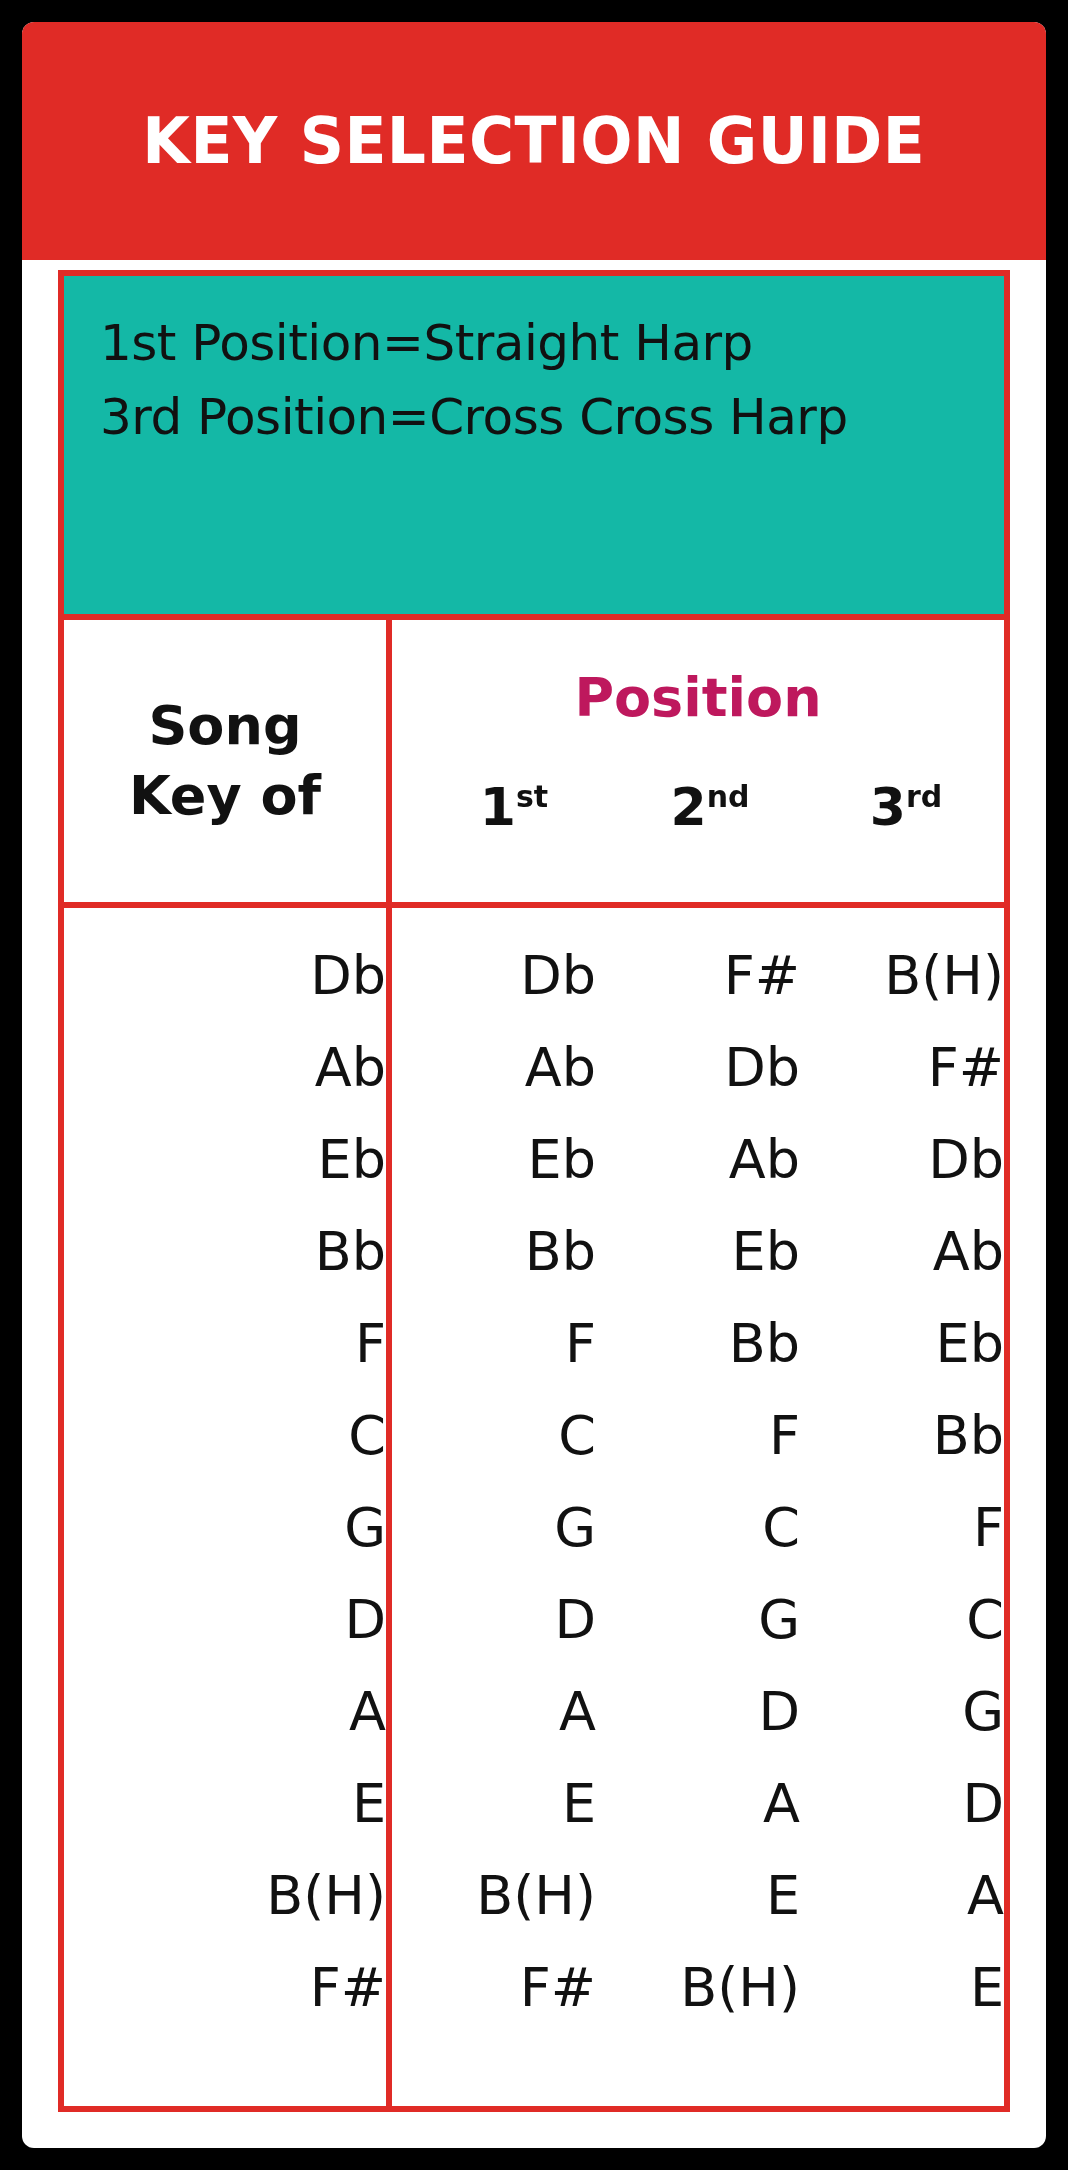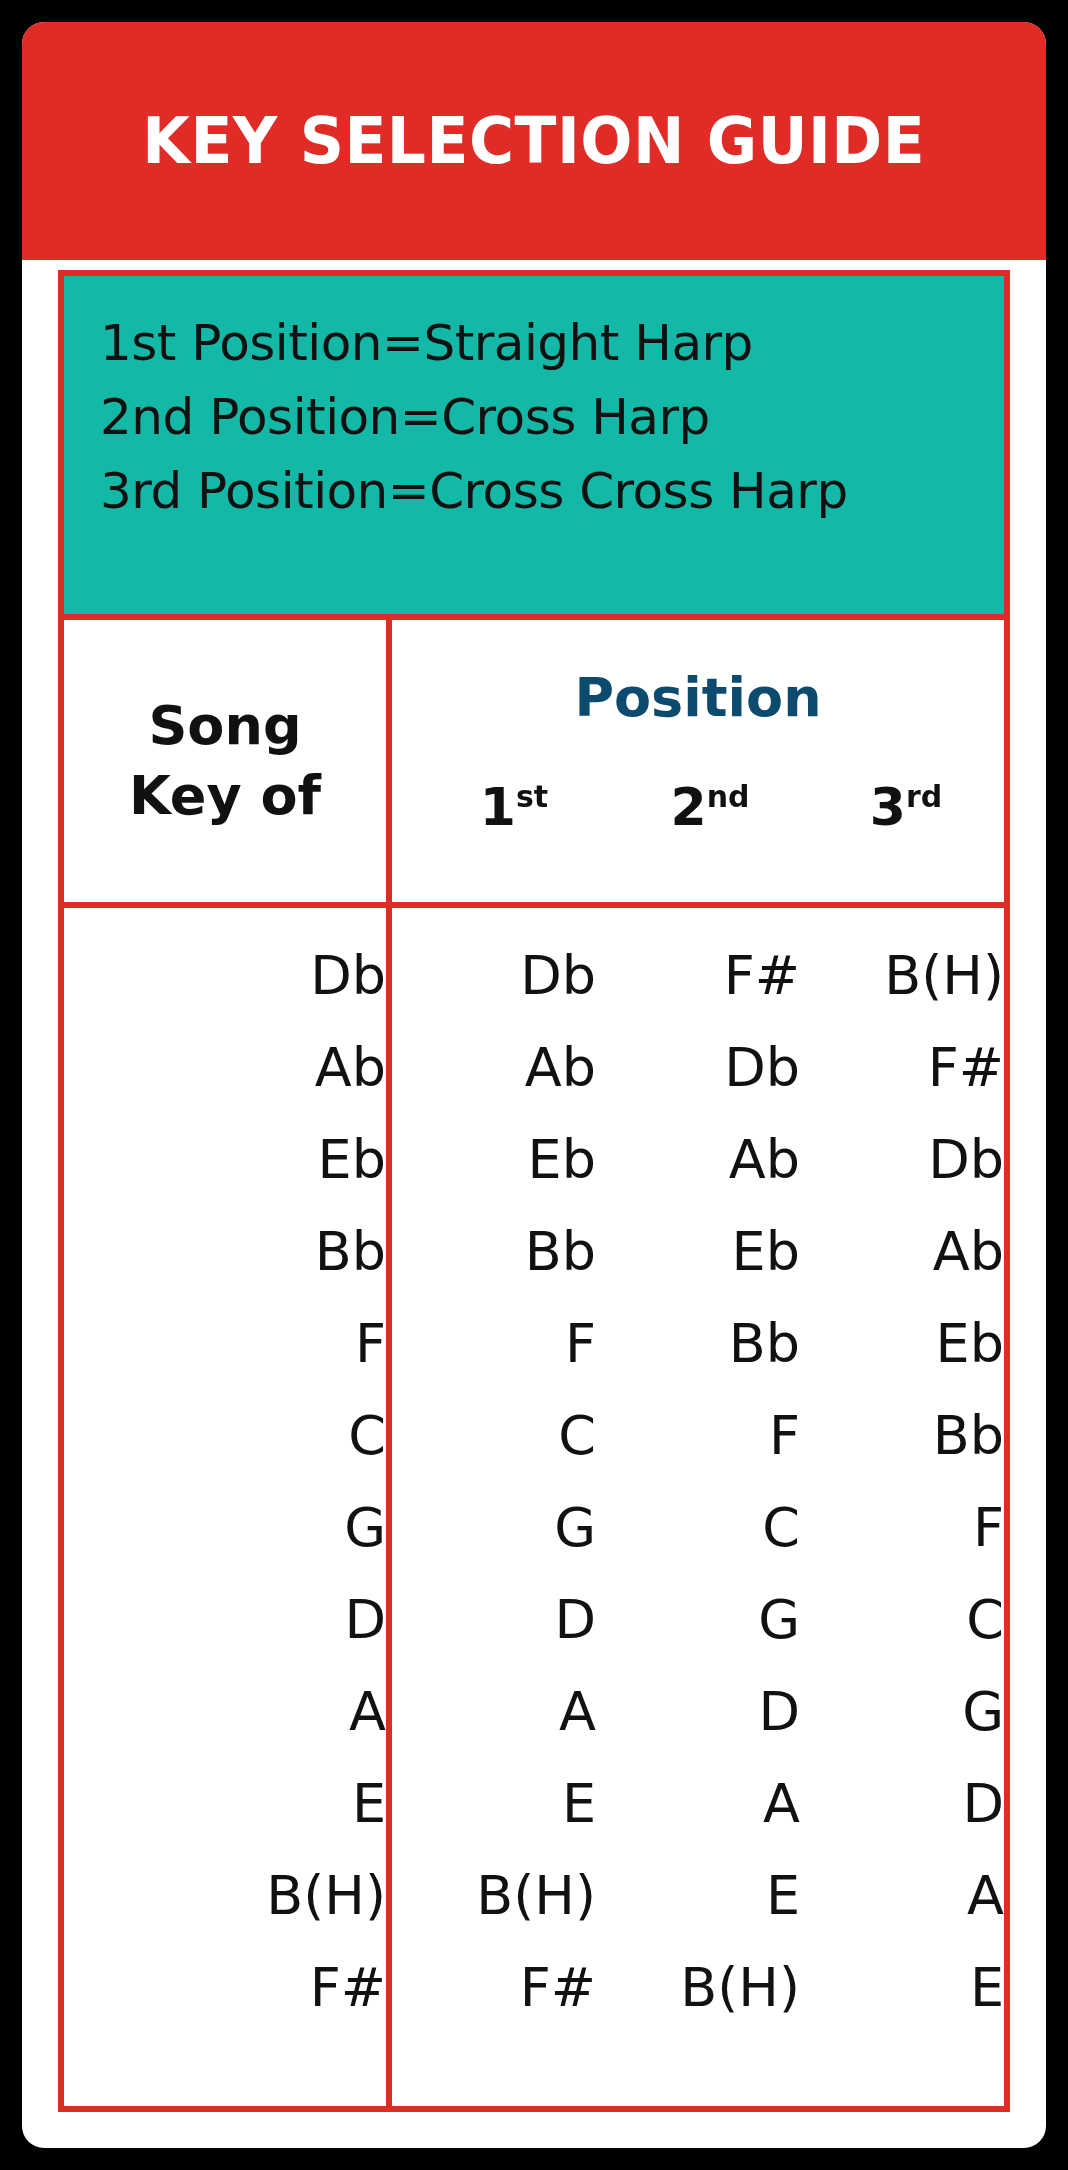--- a/index.html
+++ b/index.html
@@ -23,21 +23,21 @@
   }
 
   
   .card {
     position: absolute;
     left: 22px;
     top: 22px;
     width: 1024px;
     height: 2126px;
     background: #ffffff;
-    border-radius: 22px;
+    border-radius: 12px;
     overflow: hidden;
     box-sizing: border-box;
   }
 
   
   .header {
     position: absolute;
     left: 0;
     top: 0;
     width: 100%;
@@ -119,21 +119,21 @@
     flex: 1;
     display: flex;
     flex-direction: column;
     box-sizing: border-box;
   }
   .th-pos-title {
     text-align: center;
     font-family: "DejaVu Sans", sans-serif;
     font-weight: bold;
     font-size: 54px;
-    color: #0c4a6e;
+    color: #be185d;
     padding-top: 48px;
     line-height: 1.1;
   }
   .th-pos-cols {
     display: flex;
     flex: 1;
     align-items: center;
     margin-left: 24px;
   }
   .th-pos-cols > div {
@@ -189,21 +189,20 @@
 
 <div class="page">
   <div class="card">
 
     <div class="header">
       <div class="header-title">KEY SELECTION GUIDE</div>
     </div>
 
     <div class="legend">
       <div class="legend-line">1st Position=Straight Harp</div>
-      <div class="legend-line">2nd Position=Cross Harp</div>
       <div class="legend-line">3rd Position=Cross Cross Harp</div>
     </div>
 
     <div class="table">
 
       <div class="thead">
         <div class="th-key">
           <div>Song</div>
           <div>Key of</div>
         </div>

